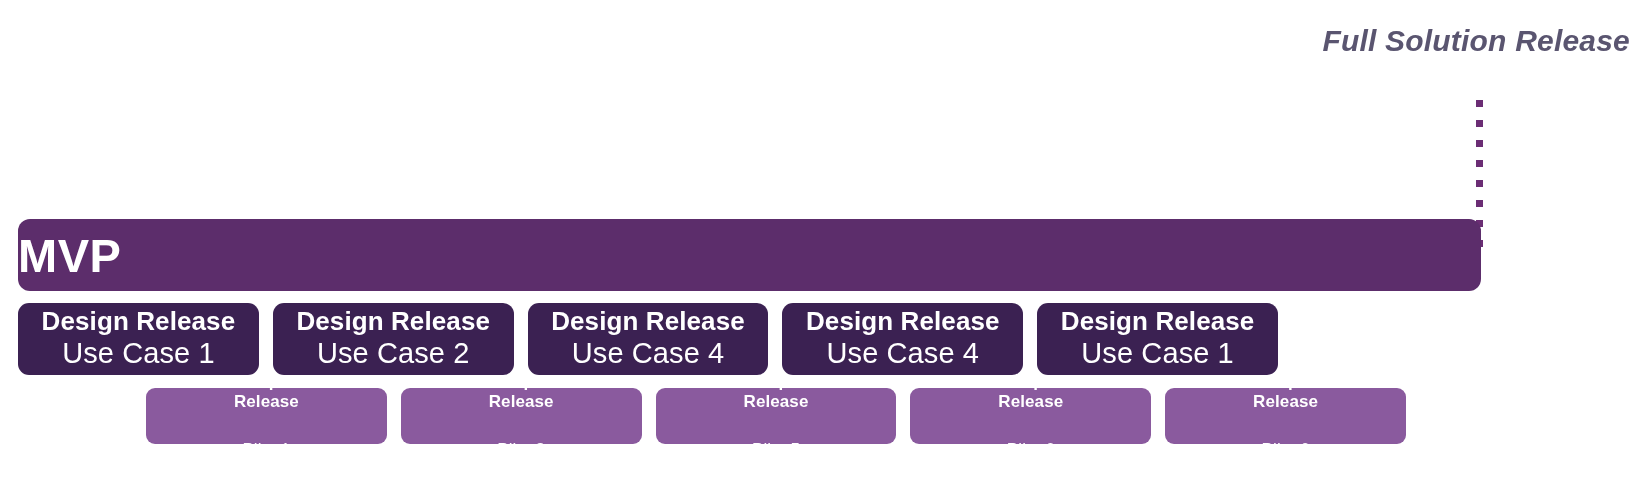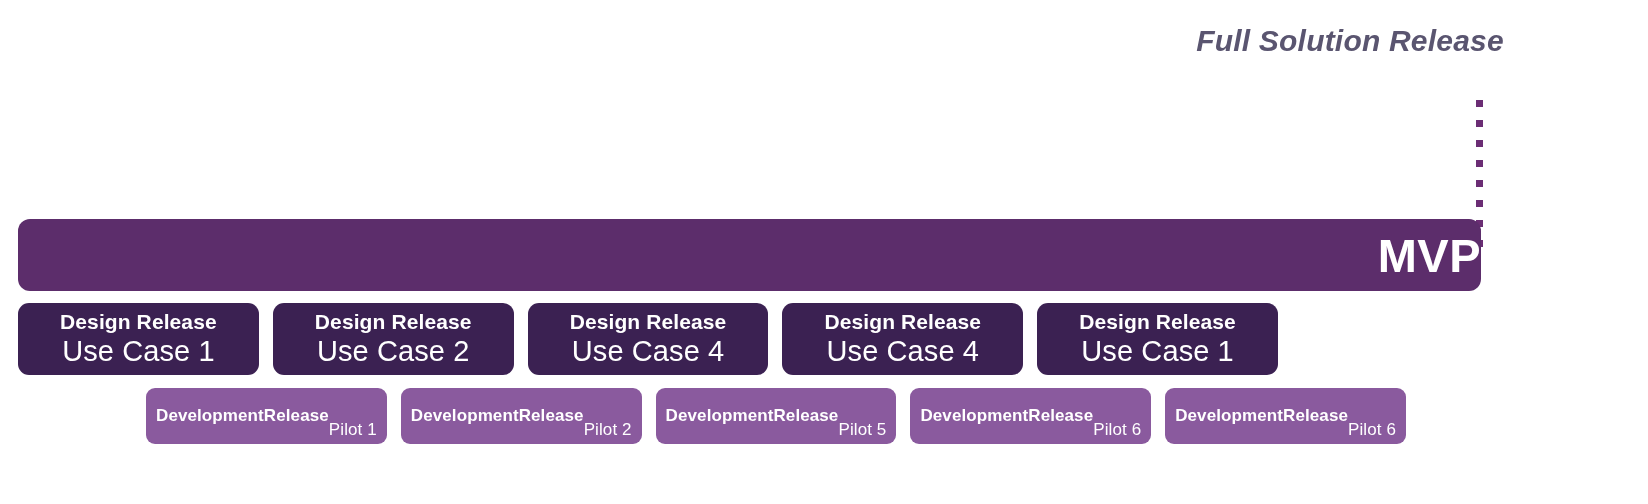--- a/index.html
+++ b/index.html
@@ -19,21 +19,21 @@
     background: #ffffff;
     overflow: hidden;
   }
 
   
   .annotation {
     position: absolute;
     right: 18px;
     top: 22px;
     width: 560px;
-    text-align: center;
+    text-align: right;
     font-style: italic;
     font-weight: bold;
     font-size: 30px;
     line-height: 1.27;
     color: #5a5570;
     letter-spacing: 0.2px;
   }
   .annotation .ann-line { display: block; }
 
   
@@ -56,21 +56,21 @@
   .mvp-bar {
     position: absolute;
     left: 18px;
     top: 219px;
     width: 1463px;
     height: 72px;
     background: #5c2d6b;
     border-radius: 12px;
     display: flex;
     align-items: center;
-    justify-content: flex-end;
+    justify-content: flex-start;
   }
   .mvp-label {
     color: #ffffff;
     font-size: 47px;
     font-weight: bold;
     letter-spacing: 0.5px;
     line-height: 1;
   }
 
   
@@ -89,21 +89,21 @@
     border-radius: 11px;
     display: flex;
     flex-direction: column;
     align-items: center;
     justify-content: center;
     color: #ffffff;
     padding: 0 4px;
     box-sizing: border-box;
   }
   .design-box .title {
-    font-size: 21px;
+    font-size: 26px;
     font-weight: bold;
     line-height: 1.12;
     letter-spacing: 0.1px;
   }
   .design-box .sub {
     font-size: 29px;
     font-weight: normal;
     line-height: 1.18;
     letter-spacing: 0.1px;
   }
@@ -116,21 +116,21 @@
     width: 1260px;
     height: 56px;
     display: flex;
     gap: 14px;
   }
   .dev-box {
     flex: 1 1 0;
     background: #8a5a9e;
     border-radius: 9px;
     display: flex;
-    flex-direction: row;
+    flex-direction: column;
     align-items: center;
     justify-content: center;
     color: #ffffff;
     padding: 0 4px;
     box-sizing: border-box;
   }
   .dev-box .title {
     font-size: 17px;
     font-weight: bold;
     line-height: 1.17;

